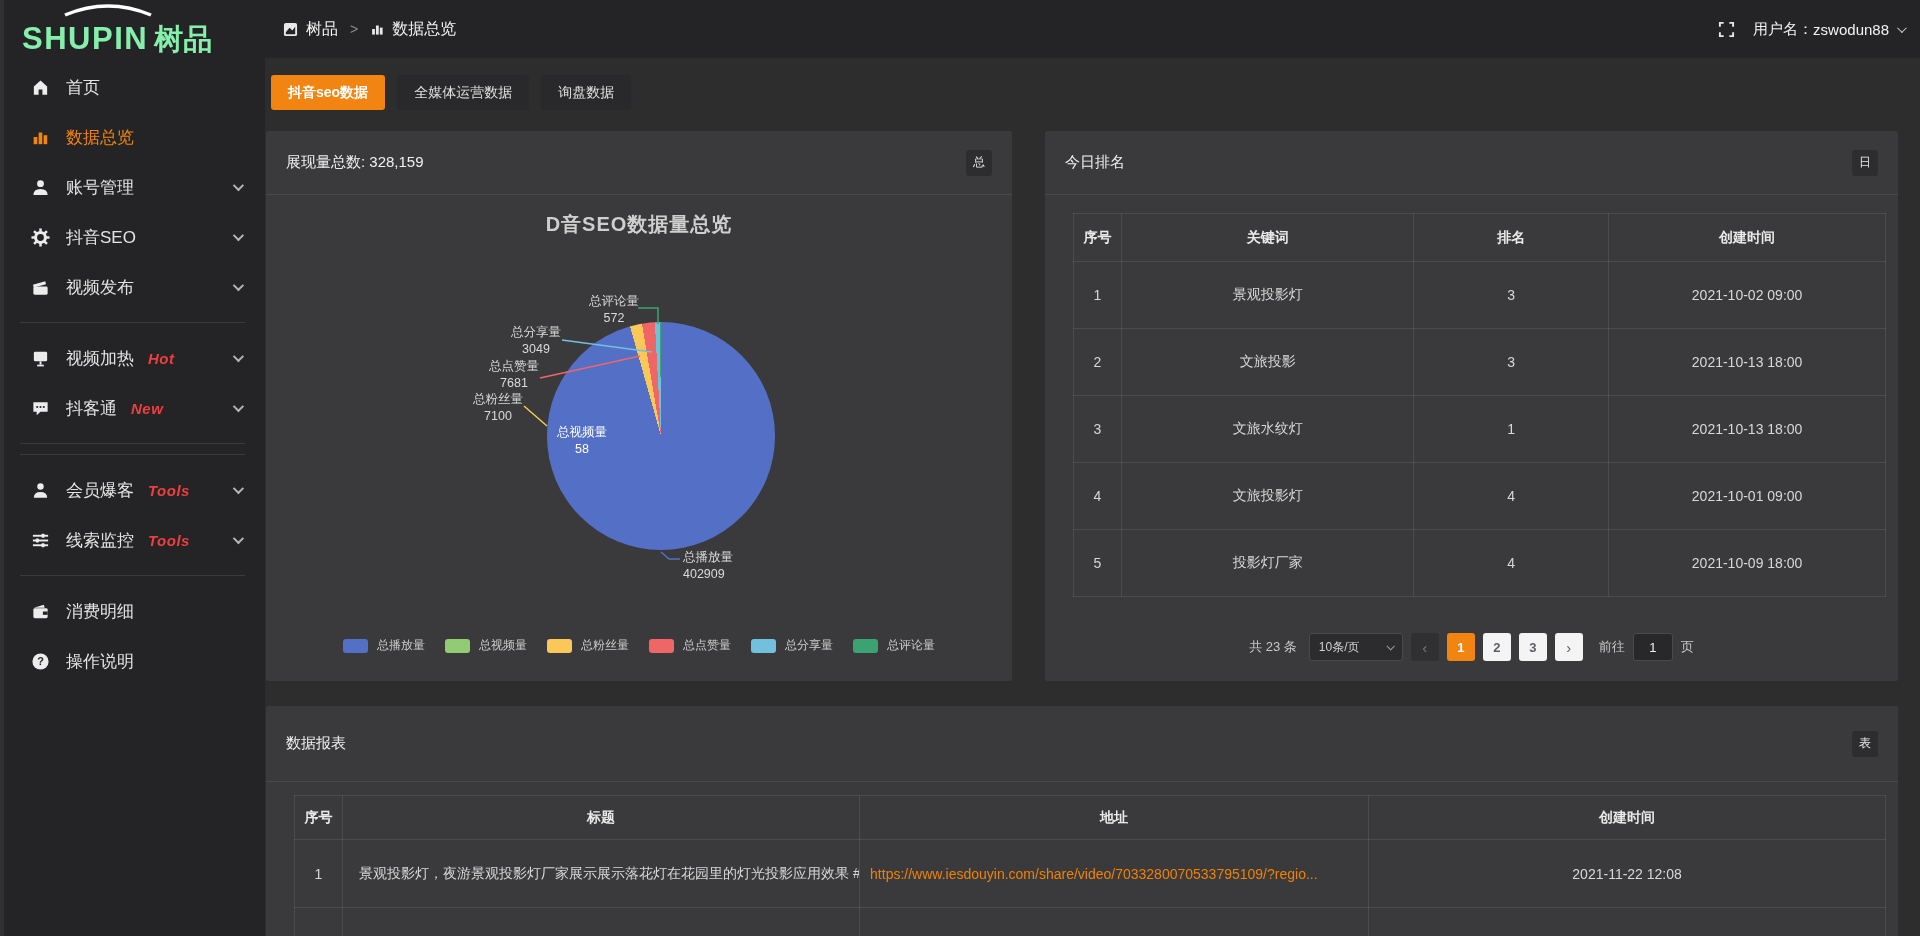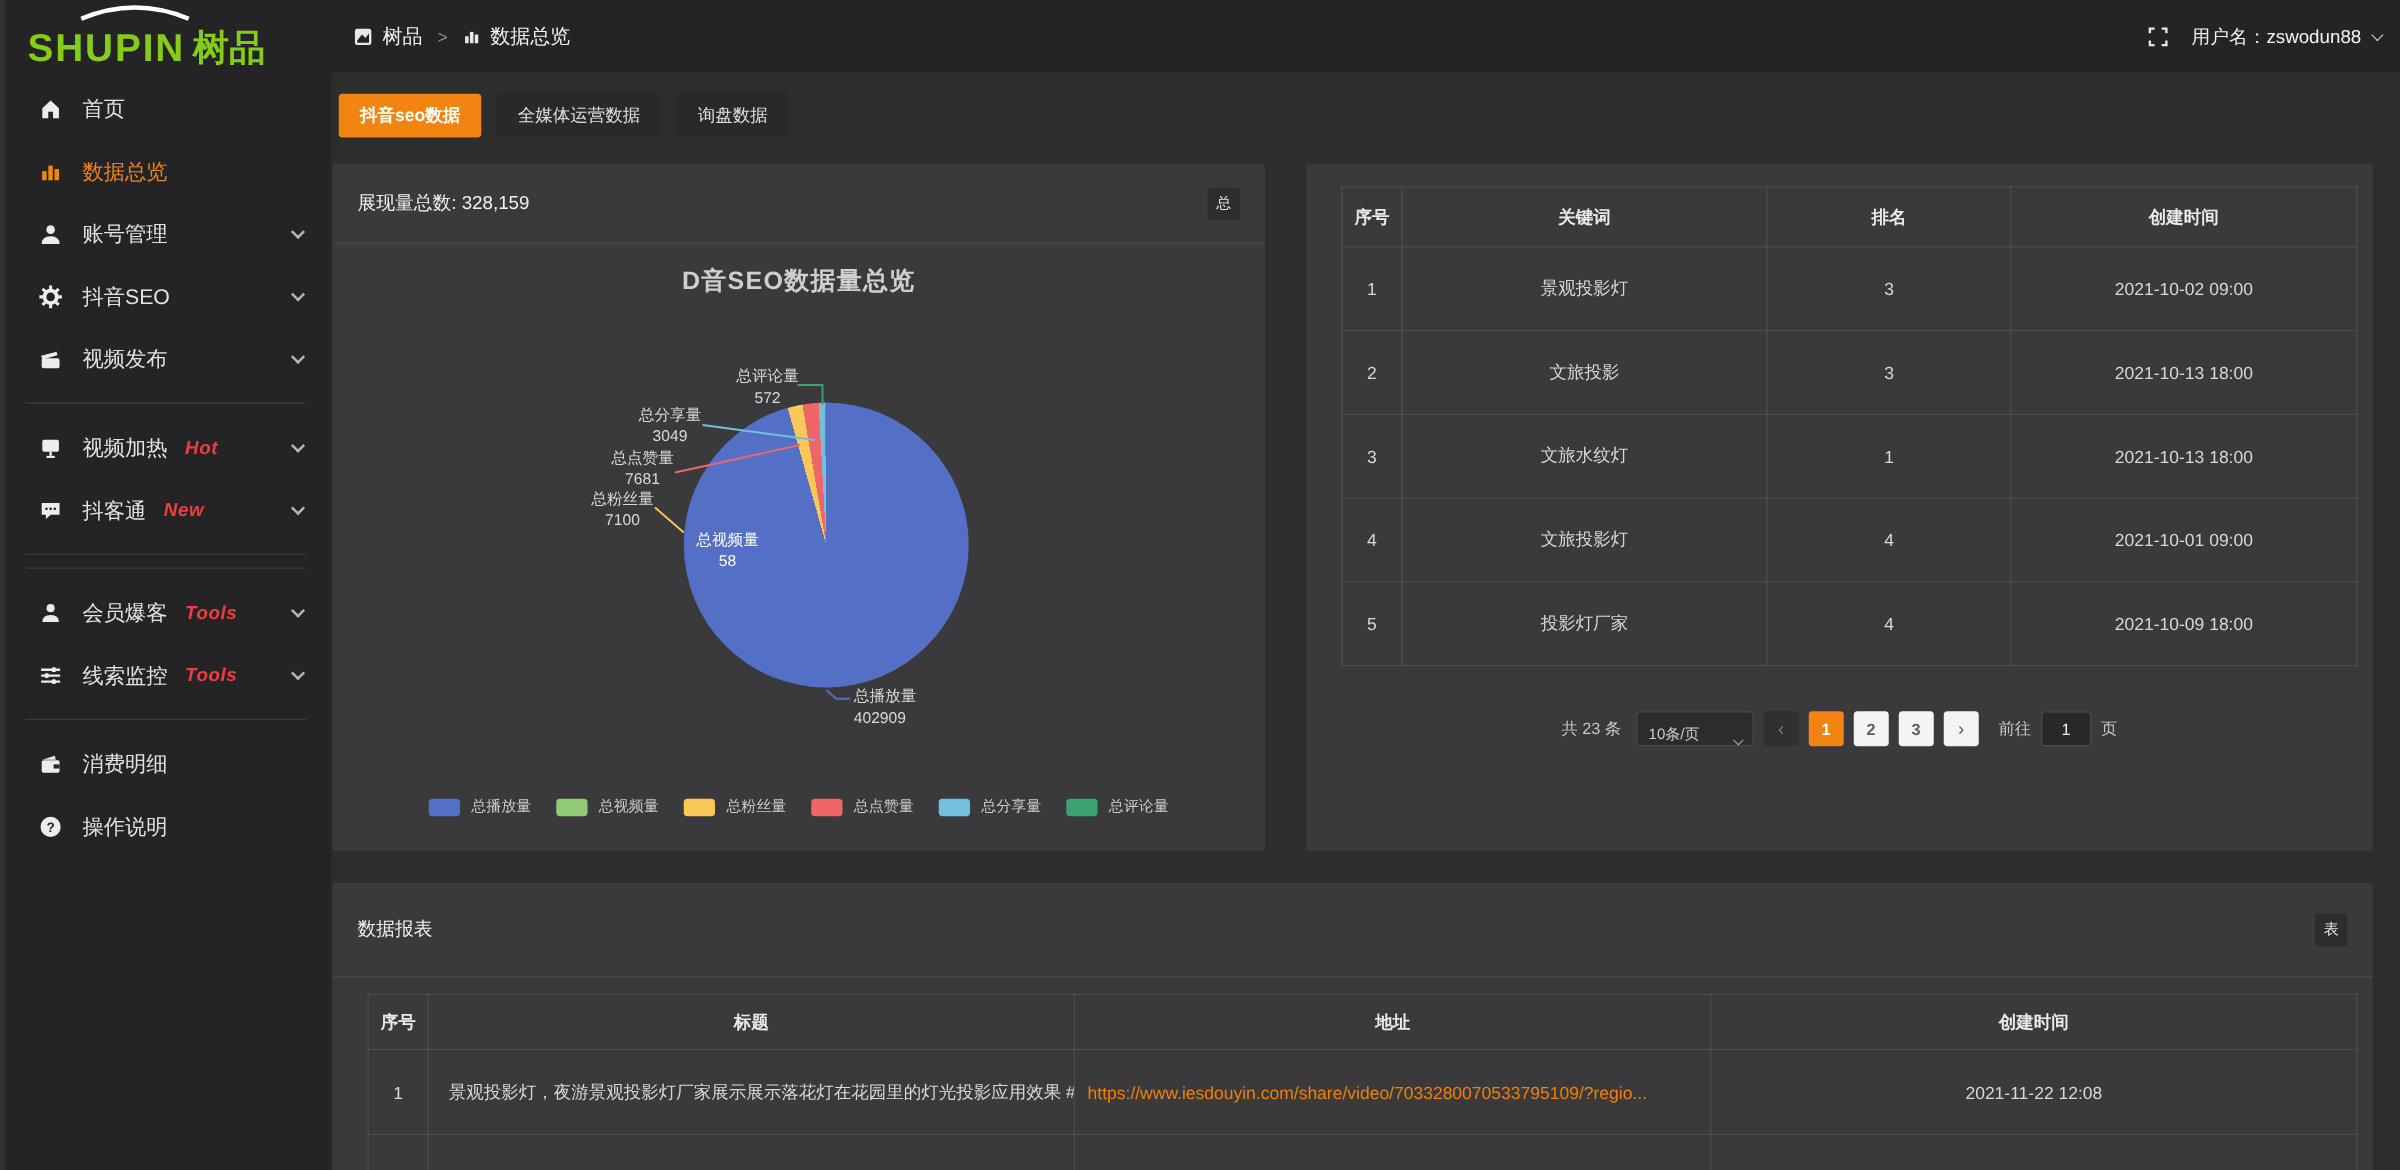--- a/index.html
+++ b/index.html
@@ -7,21 +7,21 @@
     --pie_blue:#5470c6; --pie_green:#91cc75; --pie_yellow:#fac858;
     --pie_red:#ee6666; --pie_cyan:#73c0de; --pie_teal:#3ba272;
   }
   *{box-sizing:border-box; margin:0; padding:0;}
   html,body{width:1920px;height:936px;overflow:hidden;}
   body{background:#2d2d2e;font-family:"Liberation Sans","DejaVu Sans",sans-serif;color:#ddd;position:relative;}
 
   
   .sidebar{position:absolute;left:0;top:0;width:265px;height:936px;background:#242426;z-index:3;}
   .sidebar-scroll{position:absolute;left:0;top:0;width:4px;height:100%;background:#303032;}
-  .logo{position:absolute;left:22px;top:8px;height:46px;display:flex;align-items:flex-end;color:#84cc16;white-space:nowrap;}
+  .logo{position:absolute;left:22px;top:8px;height:46px;display:flex;align-items:flex-end;color:#86efac;white-space:nowrap;}
   .logo-en{font-size:31px;font-weight:bold;letter-spacing:1.5px;line-height:1;}
   .logo-cn{font-size:29px;font-weight:bold;margin-left:6px;line-height:1.05;}
   .logo-arc{position:absolute;left:40px;top:-7px;}
   .menu{position:absolute;top:62px;left:0;right:0;}
   .menu-item{height:50px;display:flex;align-items:center;padding:0 24px 0 30px;font-size:17px;color:#e3e3e3;cursor:pointer;}
   .menu-item .mi-icon{width:20px;height:20px;margin-right:16px;color:#ececec;flex:0 0 auto;display:flex;align-items:center;justify-content:center;}
   .menu-item.active{color:var(--accent);}
   .menu-item.active .mi-icon{color:var(--accent);}
   .badge{font-style:italic;font-weight:bold;font-size:15px;margin-left:14px;letter-spacing:.5px;}
   .badge-hot{color:var(--badge_hot);} .badge-vip{color:var(--badge_vip);}
@@ -80,21 +80,21 @@
   .report-table td{height:68px;}
   .report-table .c0{width:48px;} .report-table .c1{width:32.5%;} .report-table .c2{width:32%;}
   .cell-left{text-align:left;padding:0 16px;white-space:nowrap;}
   .cell-link{text-align:left;padding:0 10px;white-space:nowrap;}
   .cell-link a{color:var(--link);text-decoration:none;font-size:14px;}
   .row-empty td{height:60px;border-bottom:none;}
 
   
   .pagination{display:flex;align-items:center;justify-content:center;gap:8px;margin-top:36px;font-size:13px;color:#c8c8c8;}
   .pg-total{margin-right:4px;}
-  .page-size{width:94px;height:28px;border:1px solid #4a4a4c;background:#2c2c2e;border-radius:3px;display:flex;align-items:flex-end;justify-content:space-between;padding:0 9px;font-size:12px;color:#cfcfcf;cursor:pointer;}
+  .page-size{width:94px;height:28px;border:1px solid #4a4a4c;background:#2c2c2e;border-radius:3px;display:flex;align-items:center;justify-content:space-between;padding:0 9px;font-size:12px;color:#cfcfcf;cursor:pointer;}
   .ps-chev{width:6px;height:6px;border-right:1.5px solid #9a9a9a;border-bottom:1.5px solid #9a9a9a;transform:rotate(45deg) translateY(-1px);}
   .pg-btn{min-width:28px;height:28px;border-radius:3px;display:flex;align-items:center;justify-content:center;font-size:13px;cursor:pointer;}
   .pg-prev{background:#303032;color:#7a7a7a;font-size:15px;}
   .pg-num{background:#f4f4f5;color:#5a5e66;font-weight:bold;}
   .pg-num.active{background:var(--accent);color:#fff;}
   .pg-next{background:#f4f4f5;color:#5a5e66;font-size:15px;}
   .goto{margin-left:8px;}
   .goto-input{width:40px;height:28px;background:#28282a;border:1px solid #4a4a4c;border-radius:3px;color:#eee;text-align:center;font-size:13px;font-family:inherit;}
 </style>
 </head>
@@ -358,20 +358,24 @@
           </span>
         <span class="legend-item">
             <span class="legend-swatch" style="background: rgb(59, 162, 114);"></span>
             <span>总评论量</span>
           </span>
       </div>
     </div>
   </section>
 
   <section class="panel panel-rank">
+    <div class="panel-head">
+      <span>今日排名</span>
+      <span class="corner-btn">日</span>
+    </div>
     <table class="rank-table">
       <colgroup>
           <col class="c0">
           <col class="c1">
           <col class="c2">
           <col>
         </colgroup>
       <thead>
         <tr>
           <th>序号</th>

